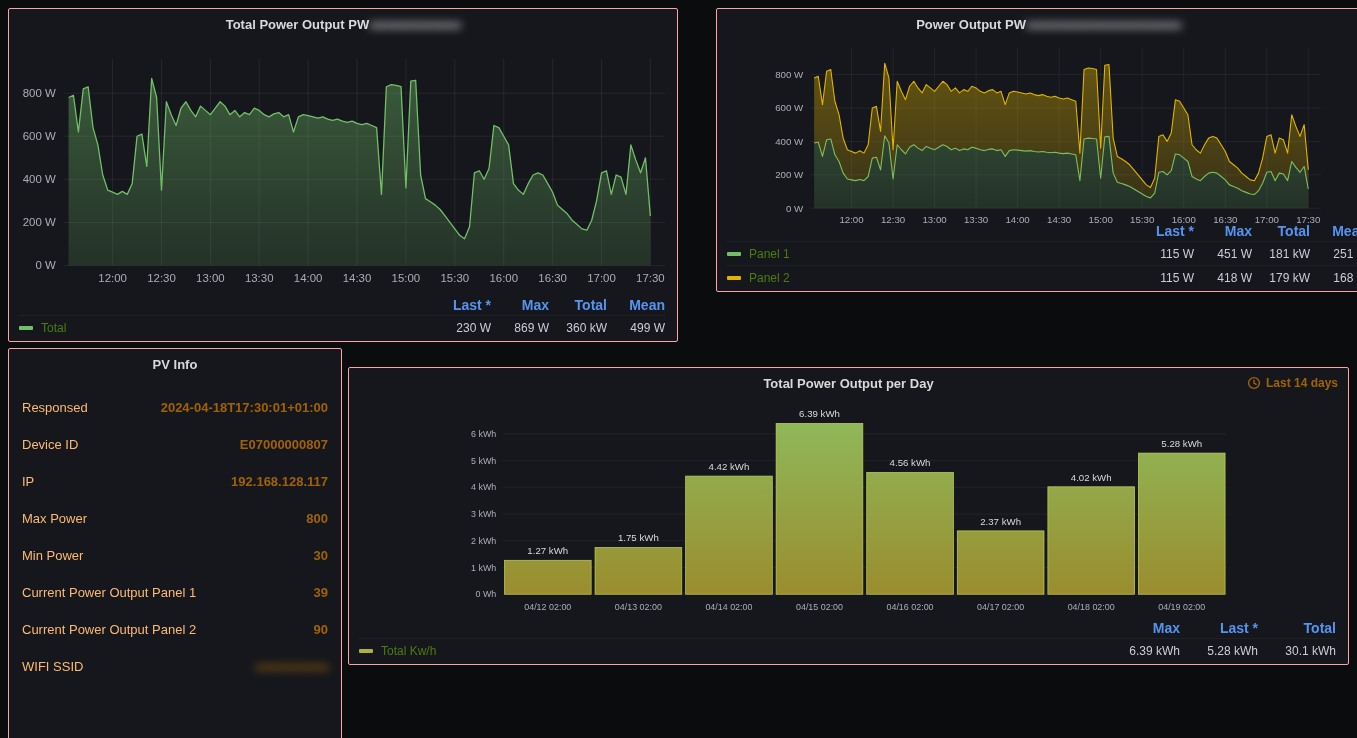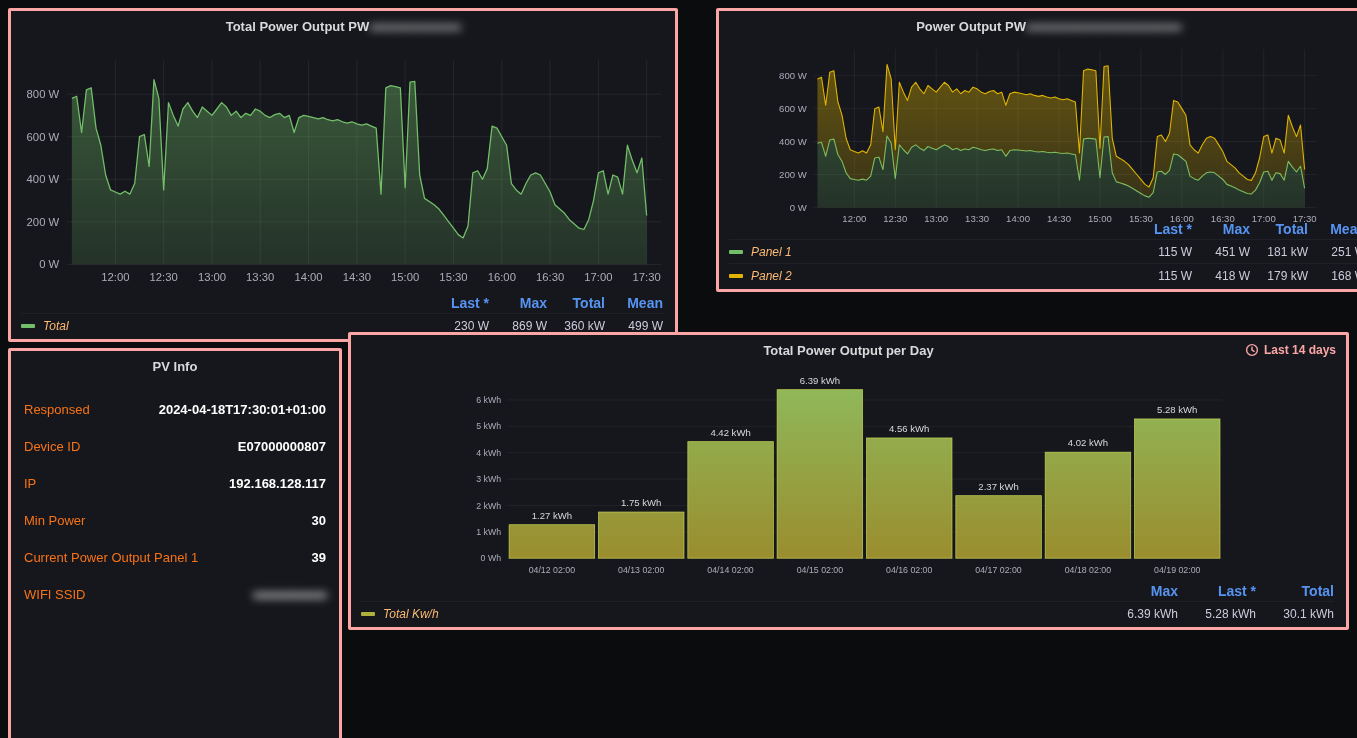--- a/index.html
+++ b/index.html
@@ -1,40 +1,40 @@
 <!DOCTYPE html>
 <html><head>
 <meta charset="utf-8">
 <style>
   html,body{margin:0;padding:0;background:#0b0c0e;}
   *{box-sizing:border-box;}
   body{font-family:"Liberation Sans", sans-serif;}
   .dashboard{position:relative;width:1357px;height:738px;background:#0b0c0e;overflow:hidden;}
-  .panel{position:absolute;background:#15171c;border:3px solid #fca5a5;border-radius:2px;overflow:hidden;}
+  .panel{position:absolute;background:#15171c;border:1px solid #fca5a5;border-radius:2px;overflow:hidden;}
   .phead{position:absolute;top:0;left:0;right:0;height:30px;display:flex;align-items:center;justify-content:center;
          font-size:13px;font-weight:700;color:#D8D9DA;cursor:pointer;white-space:nowrap;}
   .redact{filter:blur(4px);letter-spacing:-1px;opacity:.85;}
   svg.chart{position:absolute;inset:0;width:100%;height:100%;display:block;}
   svg text.tick{font-family:"Liberation Sans",sans-serif;font-size:11.5px;fill:rgba(204,204,220,.82);}
   svg text.bval{font-family:"Liberation Sans",sans-serif;font-size:12.5px;fill:#D8D9DA;}
   svg line.grid{stroke:rgba(204,204,220,.09);stroke-width:1;}
   .legend{position:absolute;left:10px;right:12px;bottom:2px;font-size:12px;color:#CCCCDC;background:transparent;}
   .lg-head{display:flex;align-items:center;height:20px;color:#5794F2;font-weight:700;font-size:14px;}
   .lg-row{display:flex;align-items:center;height:24px;border-top:1px solid rgba(204,204,220,.06);cursor:pointer;}
   .cell{width:58px;text-align:right;white-space:nowrap;}
   .bcell{width:78px;text-align:right;white-space:nowrap;}
   .flex1{flex:1;}
   .swatch{width:14px;height:4px;border-radius:1px;margin-right:8px;flex:0 0 auto;}
-  .lname{color:#fdba74;font-style:italic;}
-  .trange{position:absolute;top:8px;right:10px;display:flex;align-items:center;gap:5px;color:#fca5a5;
+  .lname{color:#4d7c0f;}
+  .trange{position:absolute;top:8px;right:10px;display:flex;align-items:center;gap:5px;color:#a16207;
           font-size:12px;font-weight:700;cursor:pointer;}
   .inforows{position:absolute;top:40px;left:0;right:0;}
   .inforow{display:flex;justify-content:space-between;align-items:center;height:37px;padding:0 13px;font-size:13px;}
-  .ilabel{color:#f97316;}
-  .ival{color:#ffffff;font-weight:700;text-align:right;}
+  .ilabel{color:#fdba74;}
+  .ival{color:#a16207;font-weight:700;text-align:right;}
 </style>
 </head>
 <body>
 
 <div class="dashboard">
 
   <section class="panel" style="left:8px;top:8px;width:670px;height:334px">
     <div class="phead">
       <span>Total Power Output PW</span>
         <span class="redact">wwwwwwwwww</span>
@@ -198,35 +198,43 @@
       </div>
       <div class="inforow">
         <span class="ilabel">Device ID</span>
         <span class="ival">E07000000807</span>
       </div>
       <div class="inforow">
         <span class="ilabel">IP</span>
         <span class="ival">192.168.128.117</span>
       </div>
       <div class="inforow">
+        <span class="ilabel">Max Power</span>
+        <span class="ival">800</span>
+      </div>
+      <div class="inforow">
         <span class="ilabel">Min Power</span>
         <span class="ival">30</span>
       </div>
       <div class="inforow">
         <span class="ilabel">Current Power Output Panel 1</span>
         <span class="ival">39</span>
       </div>
       <div class="inforow">
+        <span class="ilabel">Current Power Output Panel 2</span>
+        <span class="ival">90</span>
+      </div>
+      <div class="inforow">
         <span class="ilabel">WIFI SSID</span>
         <span class="ival redact">wwwwwwww</span>
       </div>
     </div>
   </section>
 
-  <section class="panel" style="left:348px;top:332px;width:1001px;height:298px">
+  <section class="panel" style="left:348px;top:367px;width:1001px;height:298px">
     <div class="phead">
       <span>Total Power Output per Day</span>
     </div>
     <div class="trange">
       <svg width="14" height="14" viewBox="0 0 14 14">
         <circle cx="7" cy="7" r="5.4" fill="none" stroke="currentColor" stroke-width="1.4"></circle>
         <path d="M7 4.1 V7 L9.1 8.3" fill="none" stroke="currentColor" stroke-width="1.4" stroke-linecap="round"></path>
       </svg>
       <span>Last 14 days</span>
     </div>

